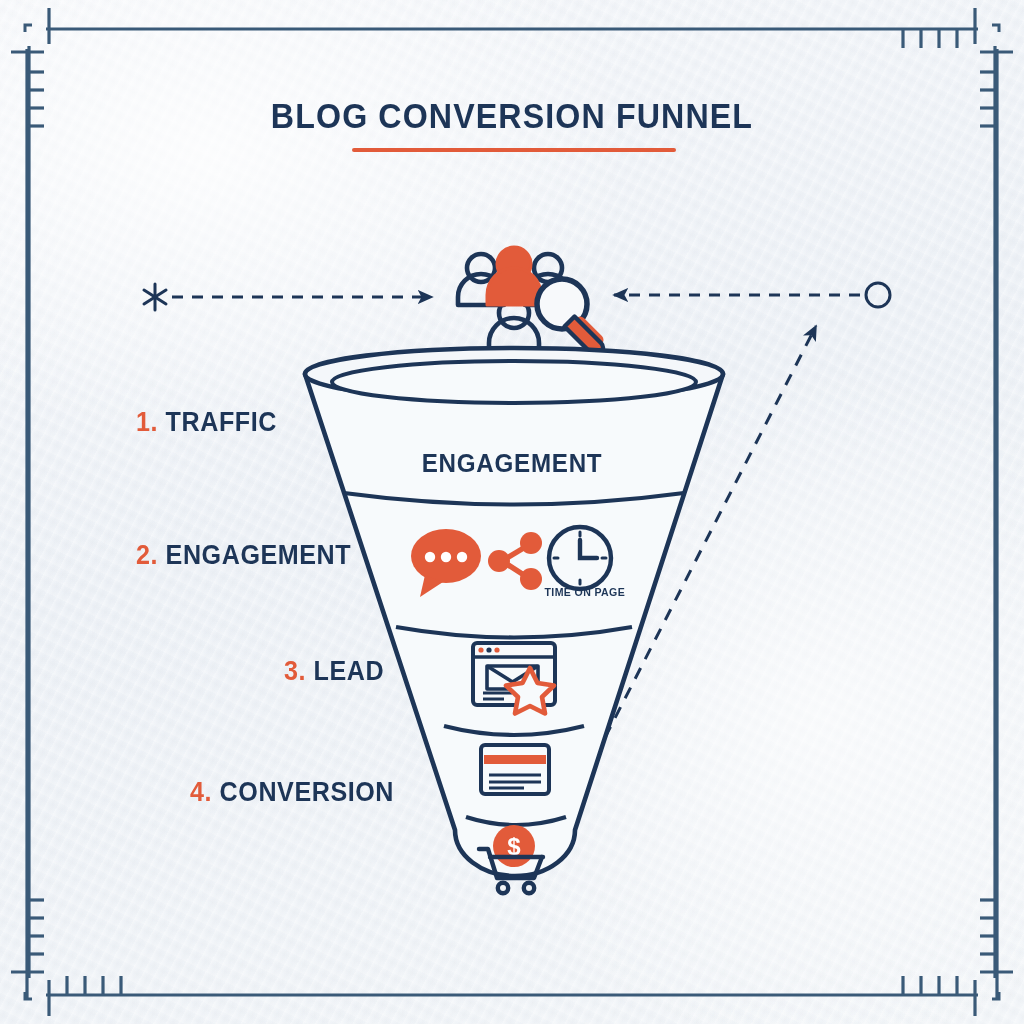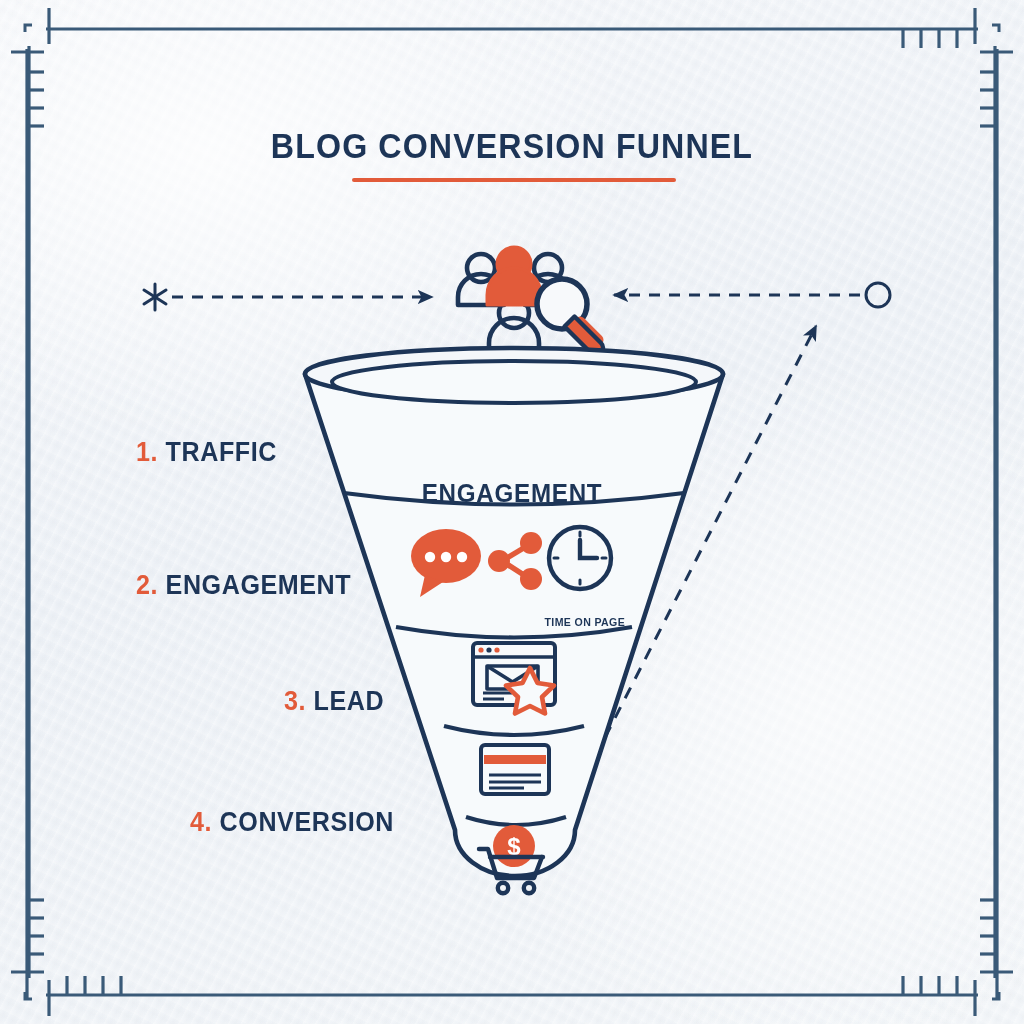--- a/index.html
+++ b/index.html
@@ -30,21 +30,20 @@
   }
   #frame-layer, #art-layer {
     position: absolute;
     inset: 0;
     z-index: 2;
   }
   #text-layer {
     position: absolute;
     inset: 0;
     z-index: 3;
-    margin-top: 30px;
   }
 
   .title {
     position: absolute;
     left: 0; right: 0;
     top: 96px;
     text-align: center;
     font-size: 35px;
     font-weight: 700;
     letter-spacing: 1.2px;

